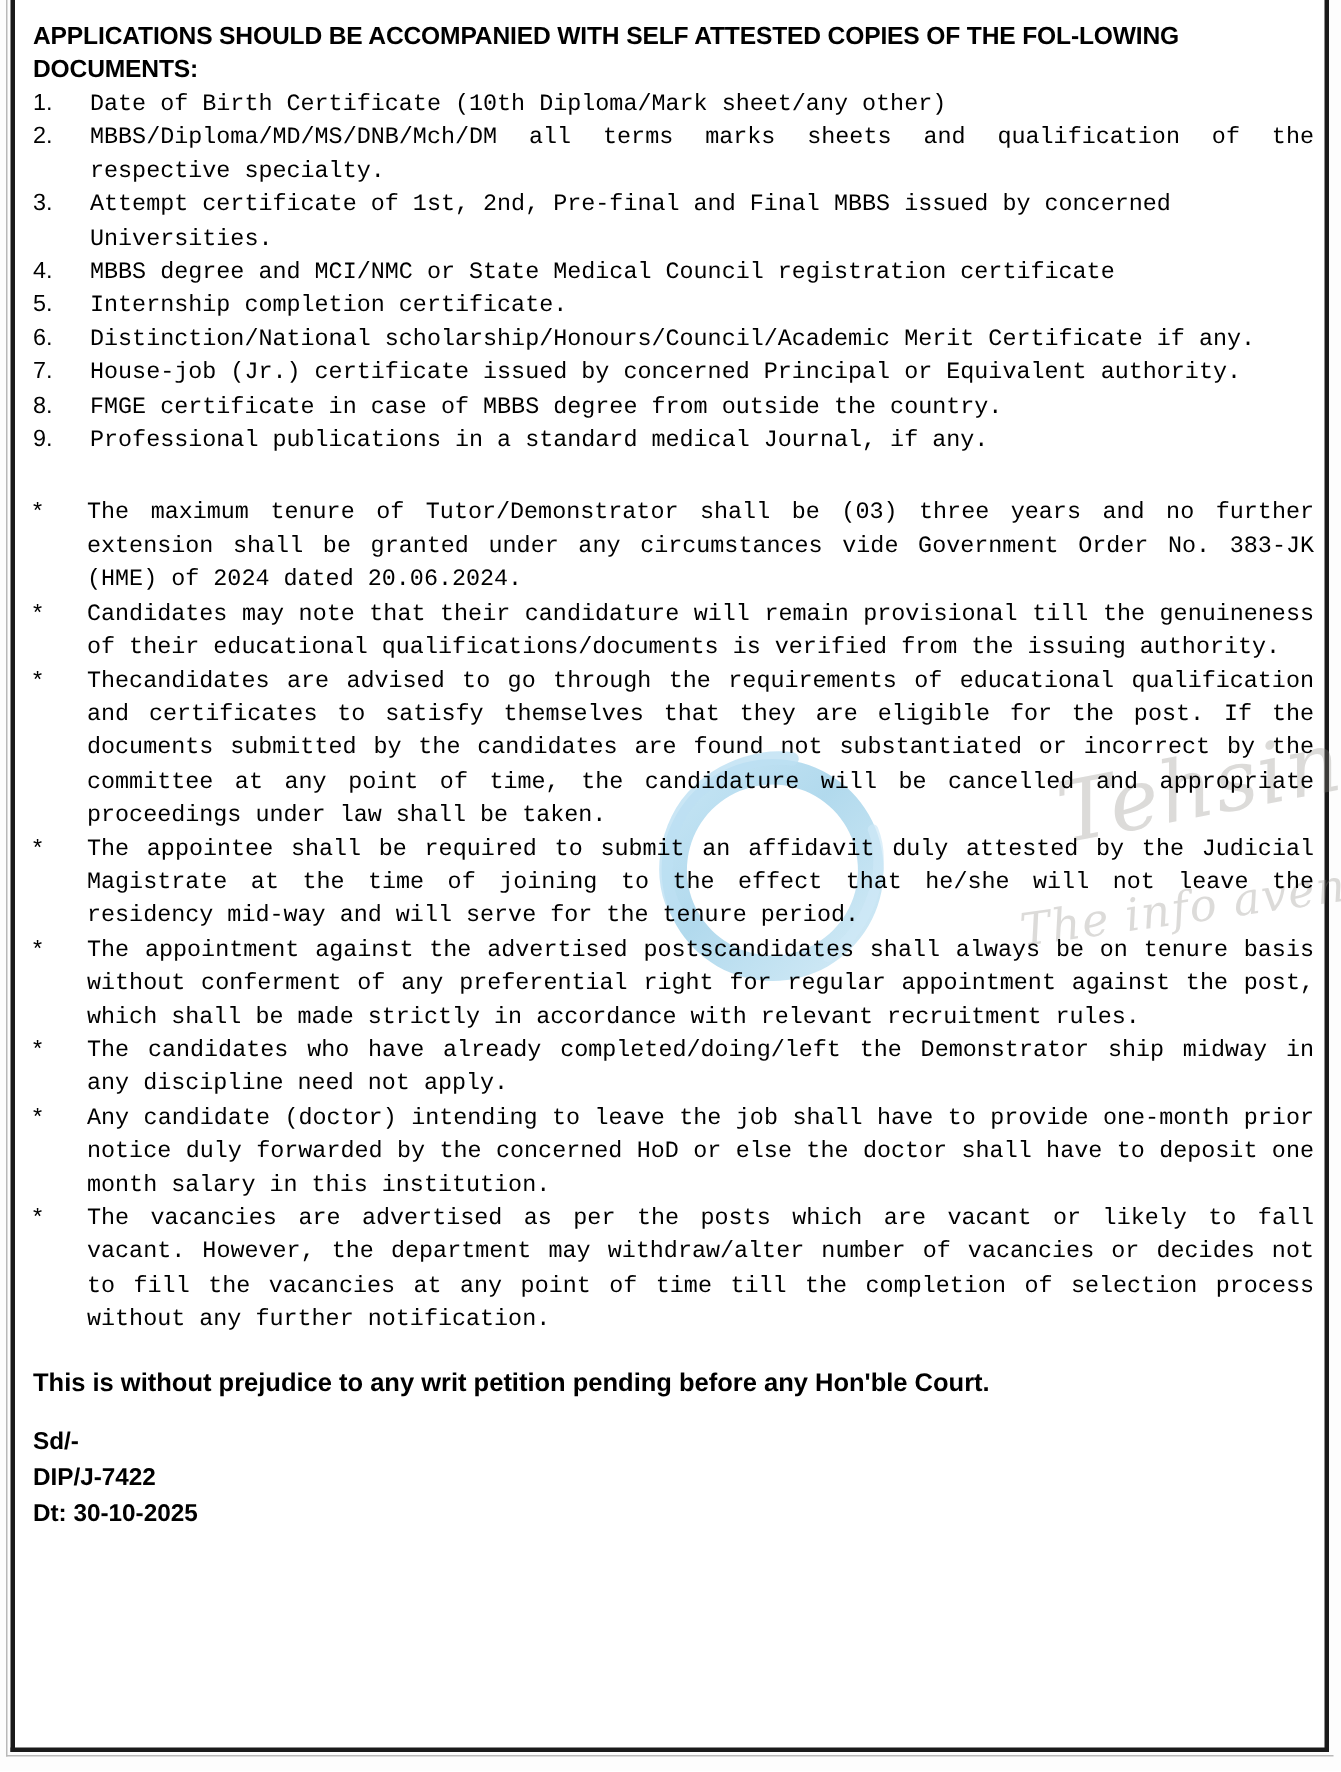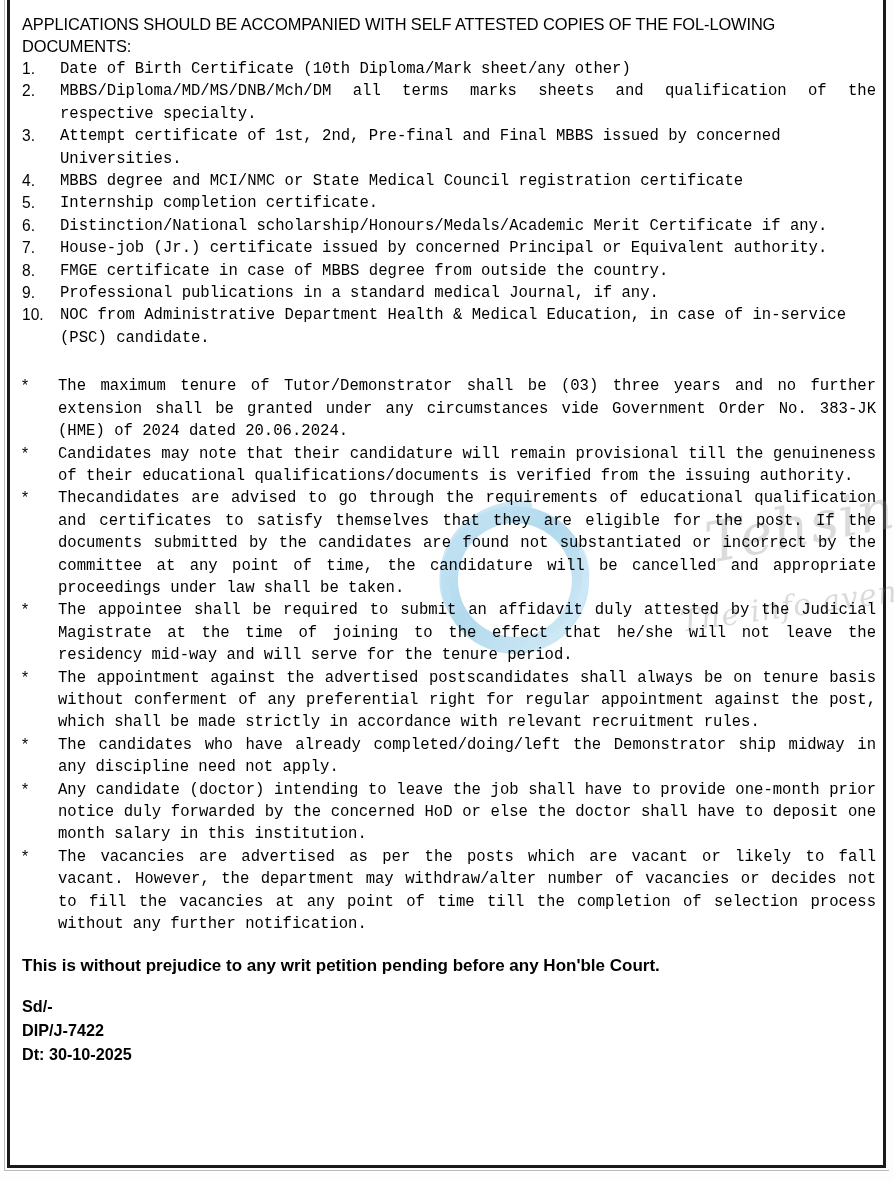--- a/index.html
+++ b/index.html
@@ -91,21 +91,21 @@
   }
 
   
   #content {
     position: relative;
     z-index: 3;
     padding: 14px 18px 0 22px;
   }
 
   .heading {
-    font-weight: normal;
+    font-weight: bold;
     font-size: 16.4px;
     line-height: 21.5px;
     letter-spacing: -0.1px;
     margin: 0 0 1px 0;
     max-width: 856px;
   }
 
   .section-title {
     font-weight: bold;
     font-size: 16.4px;
@@ -231,37 +231,33 @@
       <li class="row">
         <span class="marker">4.</span>
         <span class="body">MBBS degree and MCI/NMC or State Medical Council registration certificate</span>
       </li>
       <li class="row">
         <span class="marker">5.</span>
         <span class="body">Internship completion certificate.</span>
       </li>
       <li class="row">
         <span class="marker">6.</span>
-        <span class="body">Distinction/National scholarship/Honours/Medals/Academic Merit Certificate if any.</span>
+        <span class="body">Distinction/National scholarship/Honours/Council/Academic Merit Certificate if any.</span>
       </li>
       <li class="row">
         <span class="marker">7.</span>
         <span class="body">House-job (Jr.) certificate issued by concerned Principal or Equivalent authority.</span>
       </li>
       <li class="row">
         <span class="marker">8.</span>
         <span class="body">FMGE certificate in case of MBBS degree from outside the country.</span>
       </li>
       <li class="row">
         <span class="marker">9.</span>
         <span class="body">Professional publications in a standard medical Journal, if any.</span>
-      </li>
-      <li class="row">
-        <span class="marker">10.</span>
-        <span class="body">NOC from Administrative Department Health &amp; Medical Education, in case of in-service (PSC) candidate.</span>
       </li>
     </ol>
 
     <div class="spacer-lg"></div>
 
 
     <ul class="plain" id="terms-list">
       <li class="row justify">
         <span class="marker star">*</span>
         <span class="body">The maximum tenure of Tutor/Demonstrator shall be (03) three years and no further extension shall be granted under any circumstances vide Government Order No. 383-JK (HME) of 2024 dated 20.06.2024.</span>

